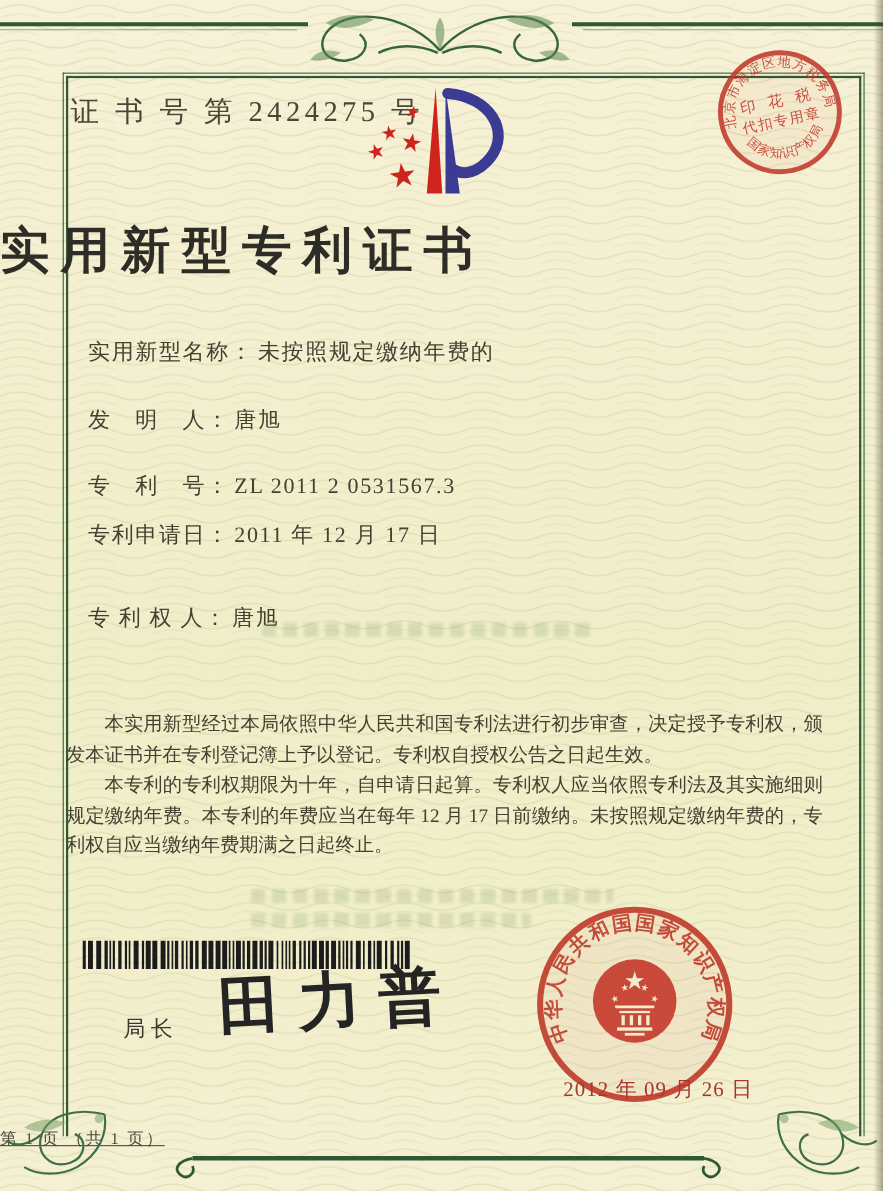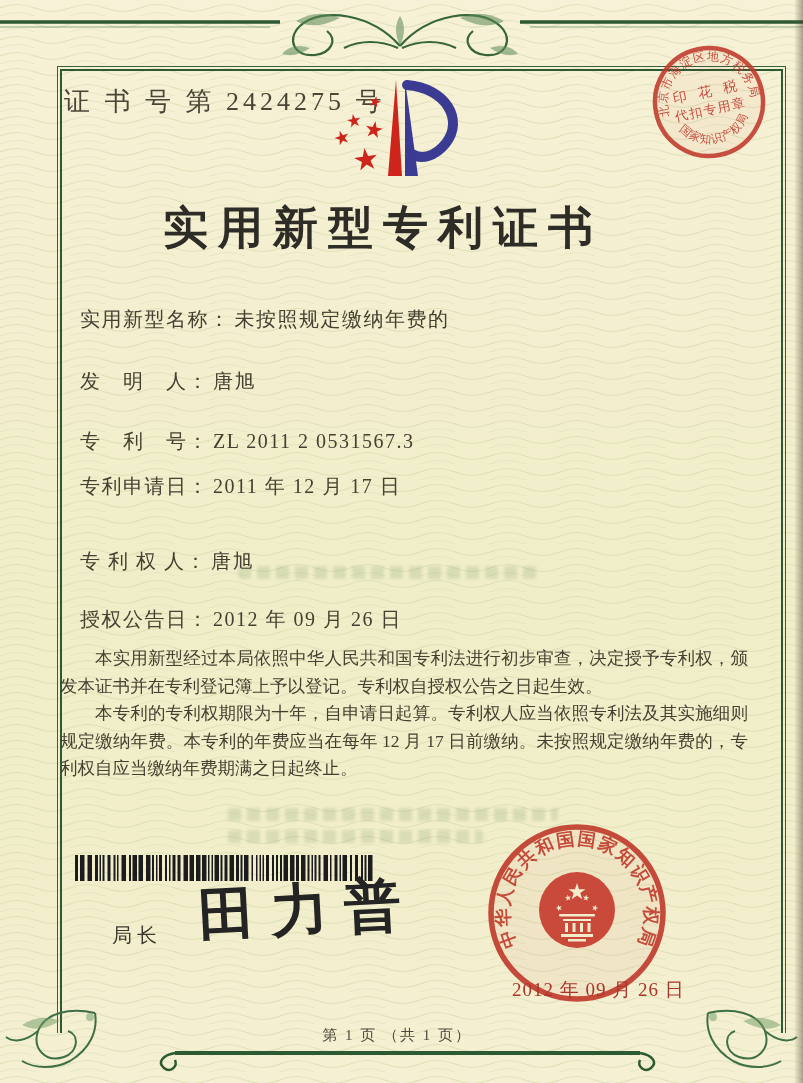--- a/index.html
+++ b/index.html
@@ -6,29 +6,29 @@
   .page{
     position:relative;width:803px;height:1083px;overflow:hidden;
     font-family:"Liberation Serif","DejaVu Serif",serif;
     background:linear-gradient(180deg,#f7f1d7 0%,#f4efd0 28%,#f0eec9 55%,#f2eecb 80%,#f5f0d3 100%);
   }
   .abs{position:absolute;}
   .bg-waves{left:0;top:0;opacity:.55;}
   .frame{left:57px;top:66px;right:17px;bottom:50px;border:1px solid #36613b;border-bottom:none;pointer-events:none;}
   .frame-inner{position:absolute;left:2px;top:2px;right:2px;bottom:0;border:2px solid #2d5a32;border-bottom:none;}
   .cert-no{left:64px;top:84px;font-size:26px;letter-spacing:4px;color:#4a4536;}
-  .title{left:0;top:198px;width:766px;margin:0;text-align:center;font-size:45px;letter-spacing:10px;font-weight:700;color:#2e2c26;}
+  .title{left:0;top:198px;width:766px;margin:0;text-align:left;font-size:45px;letter-spacing:10px;font-weight:700;color:#2e2c26;}
   .field{left:80px;font-size:20px;color:#454031;letter-spacing:1.5px;white-space:nowrap;}
   .field .val{margin-left:4px;}
   .paras{left:60px;top:645px;width:688px;font-size:17.5px;line-height:27.5px;color:#443f30;text-align:justify;}
   .paras p{margin:0;text-indent:2em;}
   .sig-label{left:112px;top:922px;font-size:20px;letter-spacing:5px;color:#3c3a30;}
   .sig-name{left:198px;top:872px;font-size:57px;font-weight:700;letter-spacing:16px;color:#242424;transform:rotate(-3deg);}
   .seal-date{left:512px;top:977px;font-size:19px;letter-spacing:1px;color:#a8362b;z-index:6;}
-  .footer{left:0;top:1026px;width:794px;text-align:center;font-size:15px;letter-spacing:2px;color:#4e4a40;}
+  .footer{left:0;top:1026px;width:794px;font-size:15px;letter-spacing:2px;color:#4e4a40;text-decoration:underline;}
   .ghost{filter:blur(1.6px);opacity:.33;border-radius:3px;
     background:repeating-linear-gradient(90deg, rgba(120,150,95,.6) 0 13px, rgba(120,150,95,0) 13px 19px);}
   .scan-shadow{right:0;top:0;width:9px;height:1083px;background:linear-gradient(90deg,rgba(0,0,0,0),rgba(70,65,50,.45));z-index:9;}
   svg text{font-family:"Liberation Serif","DejaVu Serif",serif;}
 </style>
 </head>
 <body>
 
 <div class="page">
 
@@ -109,23 +109,20 @@
     <span>发　明　人：</span><span class="val">唐旭</span>
   </div>
   <div class="abs field" style="top:428px;">
     <span>专　利　号：</span><span class="val">ZL 2011 2 0531567.3</span>
   </div>
   <div class="abs field" style="top:473px;">
     <span>专利申请日：</span><span class="val">2011 年 12 月 17 日</span>
   </div>
   <div class="abs field" style="top:548px;">
     <span>专 利 权 人：</span><span class="val">唐旭</span>
-  </div>
-  <div class="abs field" style="top:606px;">
-    <span>授权公告日：</span><span class="val">2012 年 09 月 26 日</span>
   </div>
 
   <div class="abs paras">
     <p>本实用新型经过本局依照中华人民共和国专利法进行初步审查，决定授予专利权，颁发本证书并在专利登记簿上予以登记。专利权自授权公告之日起生效。</p>
     <p>本专利的专利权期限为十年，自申请日起算。专利权人应当依照专利法及其实施细则规定缴纳年费。本专利的年费应当在每年 12 月 17 日前缴纳。未按照规定缴纳年费的，专利权自应当缴纳年费期满之日起终止。</p>
   </div>
 
   <svg class="abs" style="left:75px;top:855px;" width="300" height="26">
       <rect x="0" y="0" width="3" height="26" fill="#1c1c1c"></rect>
       <rect x="5" y="0" width="4.5" height="26" fill="#1c1c1c"></rect>

